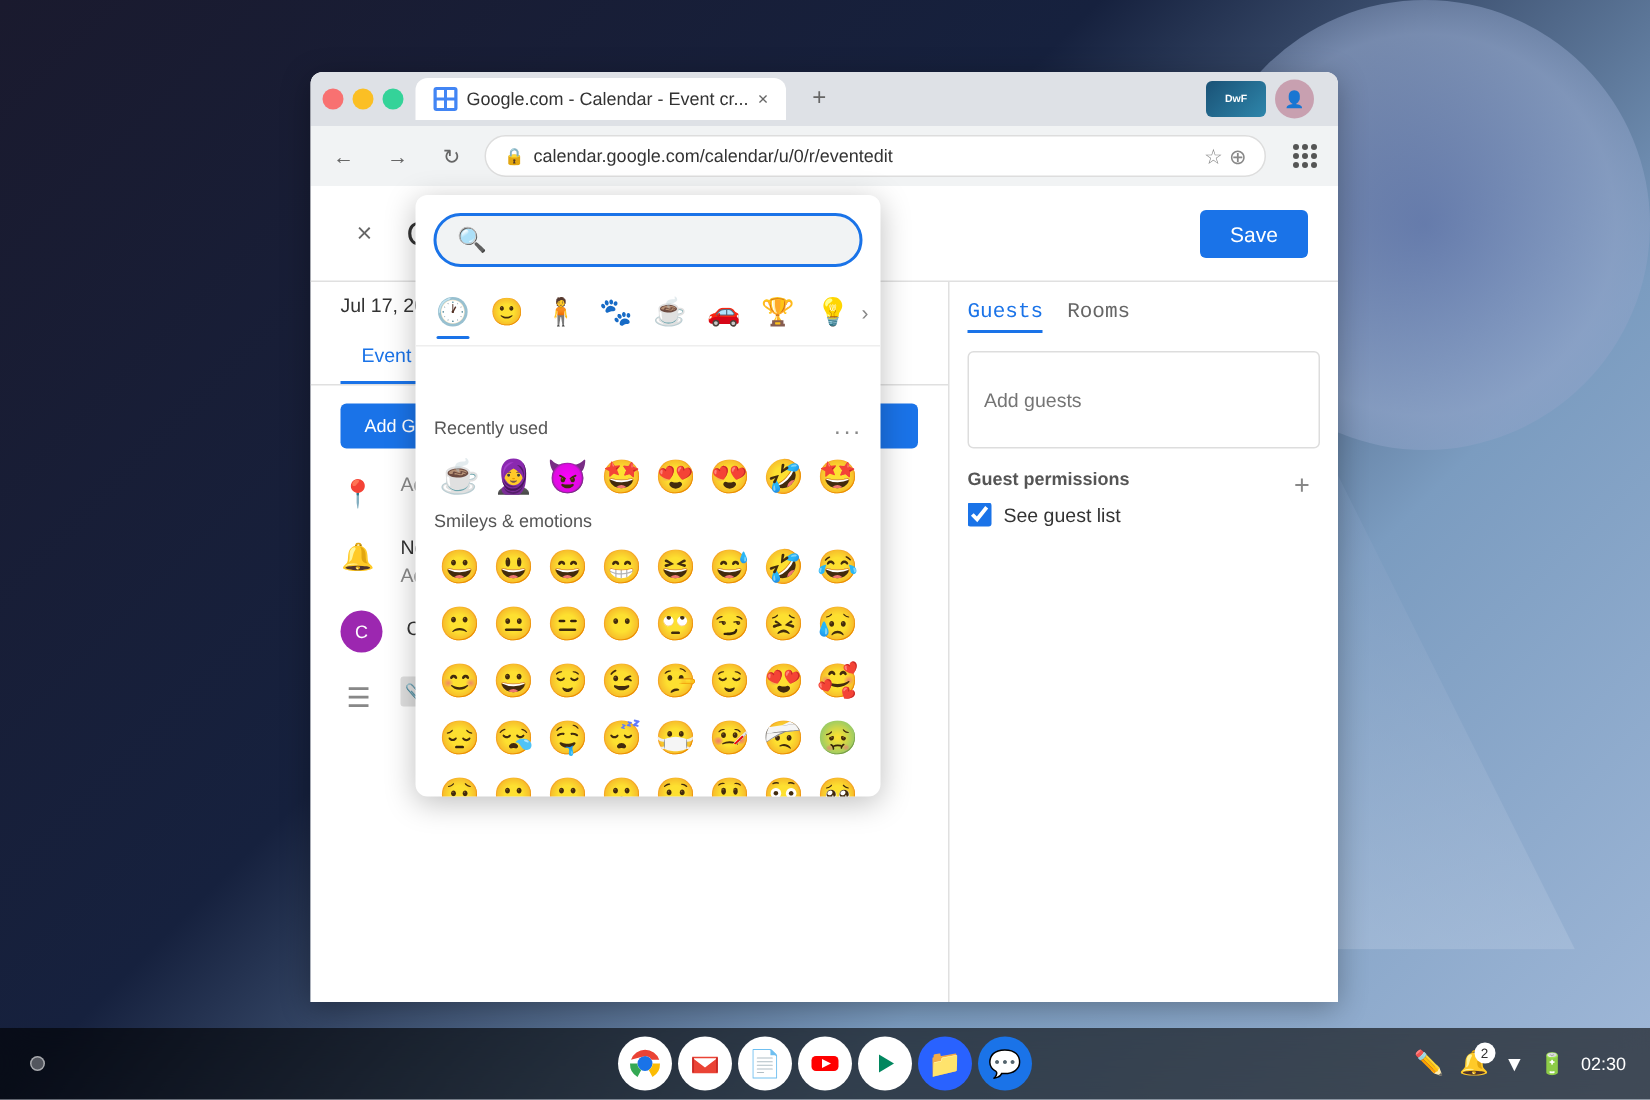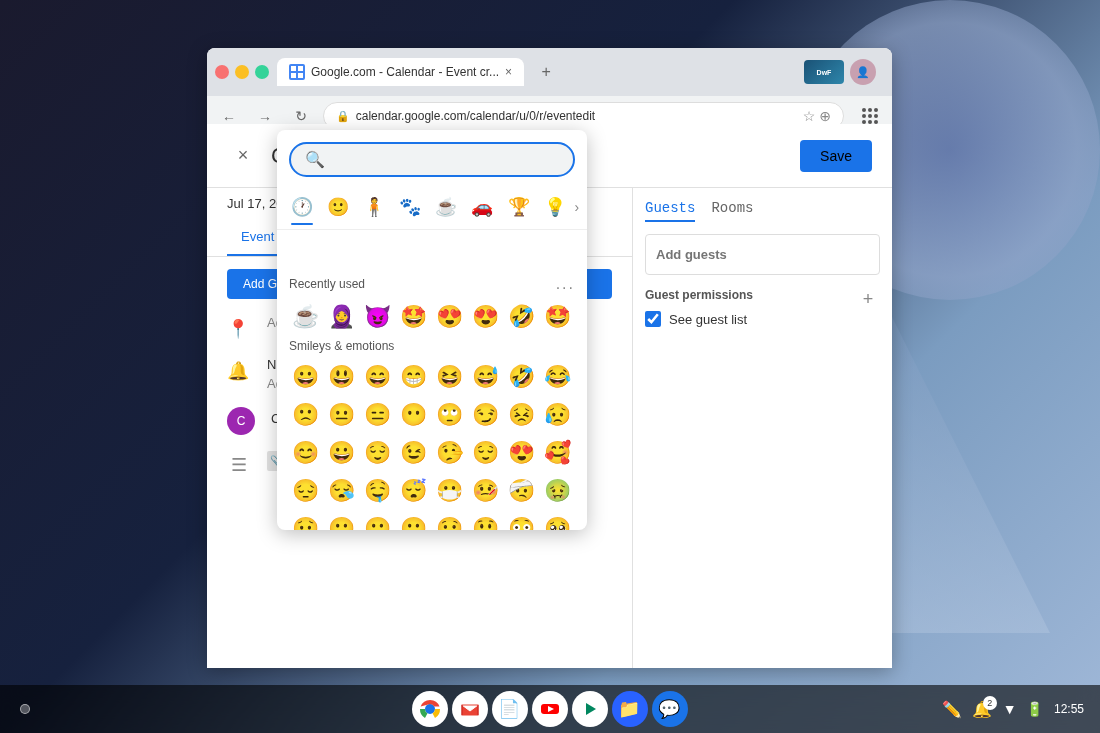--- a/index.html
+++ b/index.html
@@ -36,21 +36,21 @@
       left: 207px; top: 48px;
       width: 685px; height: 620px;
       background: #fff;
       border-radius: 8px 8px 0 0;
       box-shadow: 0 4px 20px rgba(0,0,0,0.3);
       overflow: hidden;
     }
 
     
     .browser-titlebar {
-      height: 48px;
+      height: 36px;
       background: #dee1e6;
       display: flex;
       align-items: center;
       padding: 0 8px;
       gap: 8px;
     }
     .browser-controls {
       display: flex;
       gap: 6px;
       align-items: center;
@@ -190,21 +190,21 @@
       font-size: 22px;
       color: #333;
       font-weight: 400;
     }
     .cal-title-emoji {
       font-size: 22px;
     }
     .cal-save-btn {
       margin-left: auto;
       background: #1a73e8;
-      color: #000000;
+      color: #ffffff;
       border: none;
       padding: 8px 20px;
       border-radius: 4px;
       font-size: 14px;
       cursor: pointer;
     }
 
     
     .cal-content {
       flex: 1;
@@ -329,25 +329,24 @@
       font-family: Liberation Mono, monospace;
     }
     .guests-tab.active {
       color: #1a73e8;
       border-bottom: 2px solid #1a73e8;
     }
     .guests-input {
       width: 100%;
       border: 1px solid #ddd;
       border-radius: 4px;
-      padding: 12px 10px;
+      padding: 24px 10px;
       font-size: 13px;
       color: #a16207;
       margin-bottom: 12px;
-      font-weight: bold;
     }
     .permissions-section h4 {
       font-size: 12px;
       color: #555;
       margin-bottom: 8px;
     }
     .permission-row {
       display: flex;
       align-items: center;
       gap: 8px;
@@ -871,15 +870,15 @@
     </div>
   </div>
   <div class="taskbar-right">
     <div style="font-size:16px;cursor:pointer;">✏️</div>
     <div style="position:relative;cursor:pointer;">
       <span style="font-size:16px;">🔔</span>
       <span style="position:absolute;top:-4px;right:-4px;background:white;color:#333;border-radius:50%;width:14px;height:14px;font-size:9px;display:flex;align-items:center;justify-content:center;line-height:14px;">2</span>
     </div>
     <div style="font-size:14px;cursor:pointer;">▼</div>
     <div style="font-size:14px;">🔋</div>
-    <div style="color:white;font-size:12px;">12:55</div>
+    <div style="color:white;font-size:12px;">02:30</div>
   </div>
 </div>
 
 </body></html>

